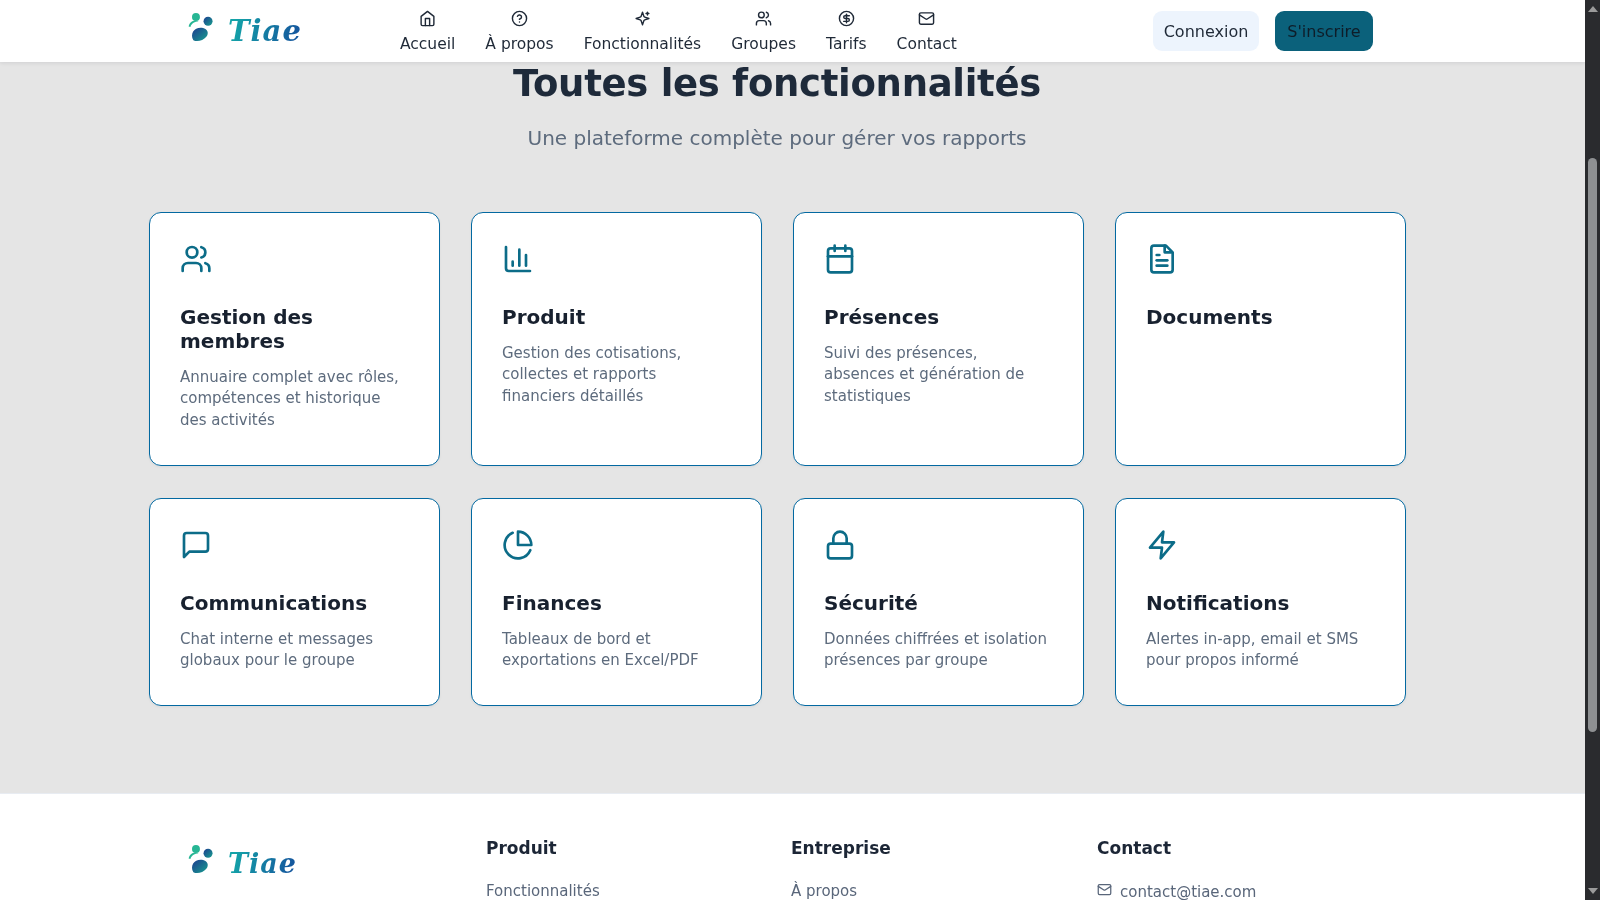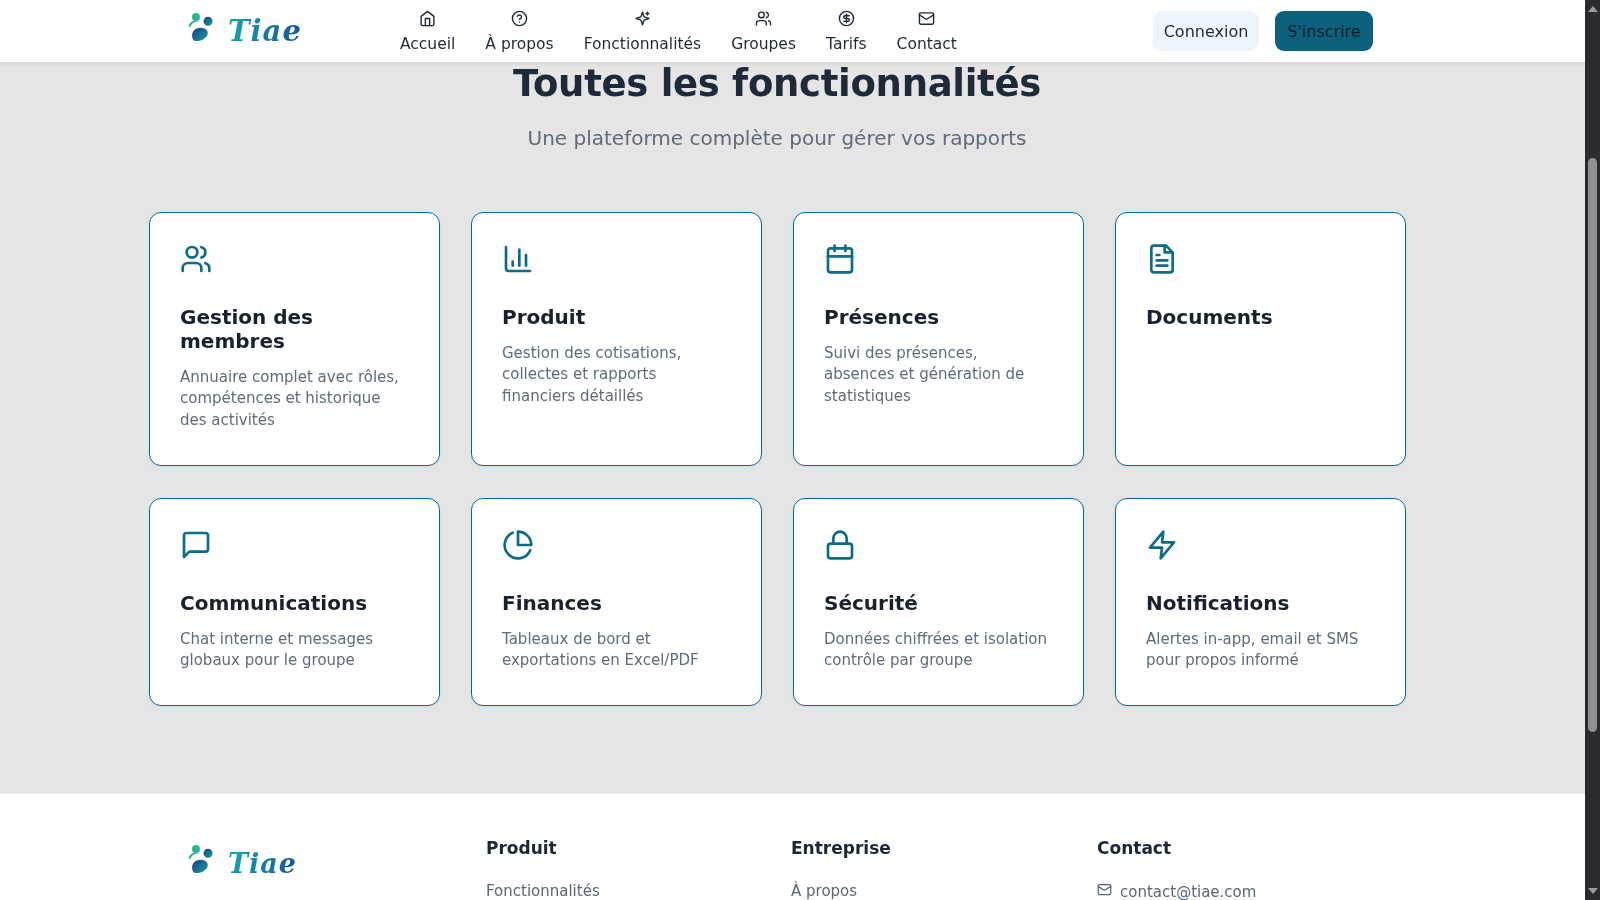--- a/index.html
+++ b/index.html
@@ -213,21 +213,21 @@
               </svg></span>
             <h3>Finances</h3>
             <p>Tableaux de bord et exportations en Excel/PDF</p>
           </article>
           <article class="card">
             <span class="ic"><svg width="32" height="32" viewBox="0 0 24 24" fill="none" stroke="currentColor" stroke-width="2" stroke-linecap="round" stroke-linejoin="round">
                 <rect x="3" y="11" width="18" height="11" rx="2"></rect>
                 <path d="M7 11V7a5 5 0 0 1 10 0v4"></path>
               </svg></span>
             <h3>Sécurité</h3>
-            <p>Données chiffrées et isolation contrôle par groupe</p>
+            <p>Données chiffrées et isolation présences par groupe</p>
           </article>
           <article class="card">
             <span class="ic"><svg width="32" height="32" viewBox="0 0 24 24" fill="none" stroke="currentColor" stroke-width="2" stroke-linecap="round" stroke-linejoin="round">
                 <path d="M13 2 3 14h9l-1 8 10-12h-9l1-8z"></path>
               </svg></span>
             <h3>Notifications</h3>
             <p>Alertes in-app, email et SMS pour propos informé</p>
           </article>
         </div>
     </main>

